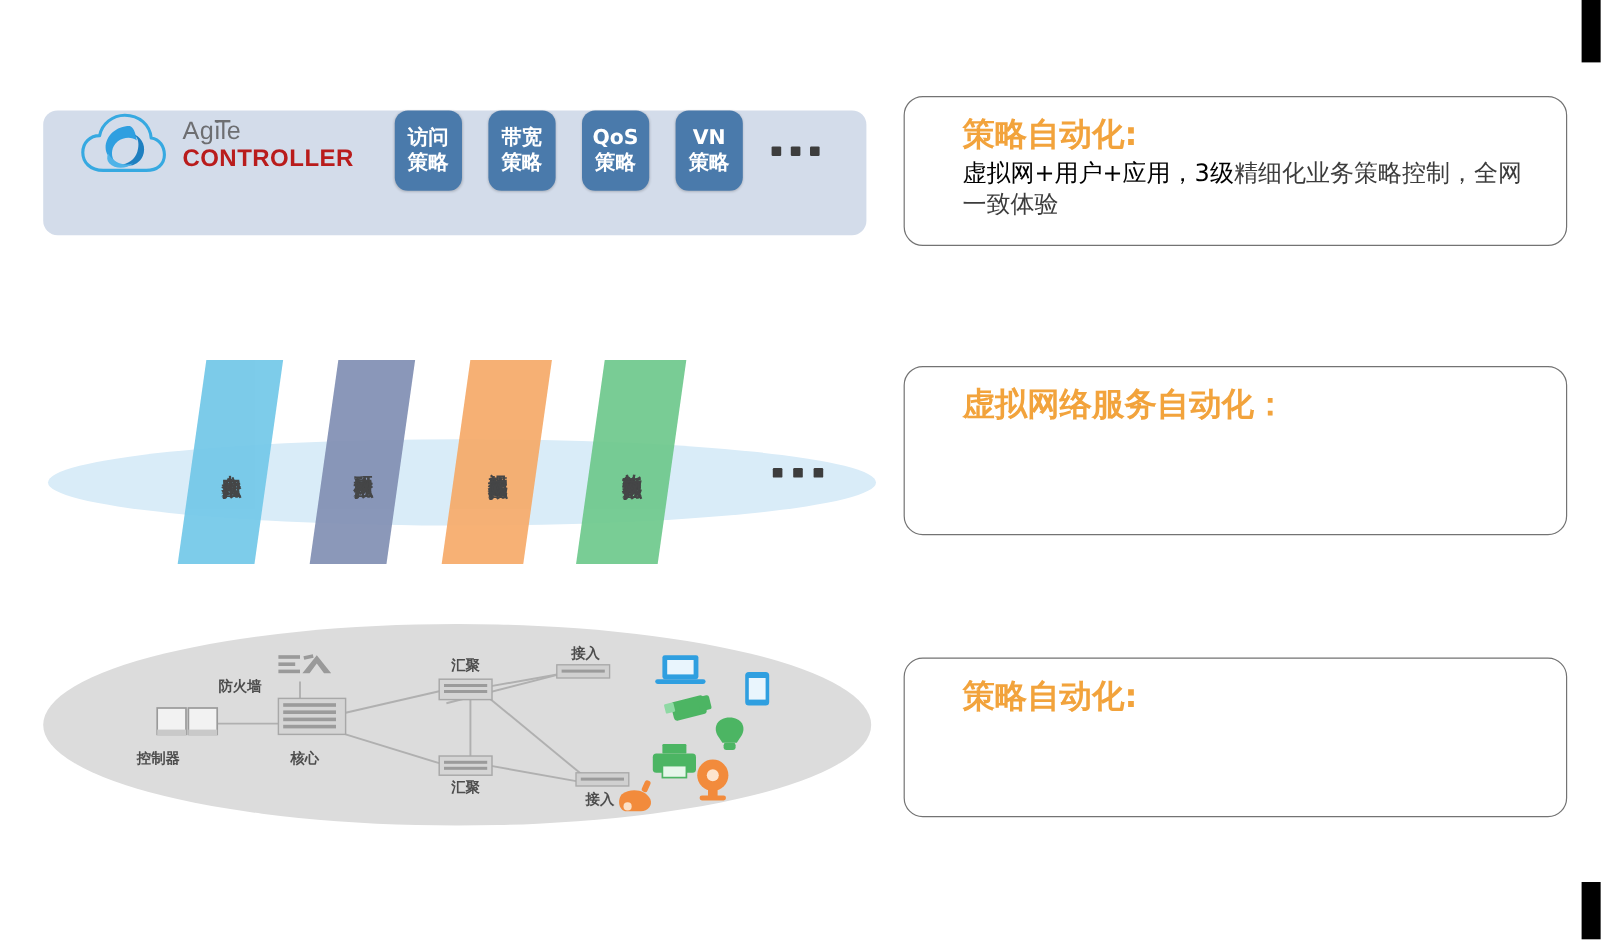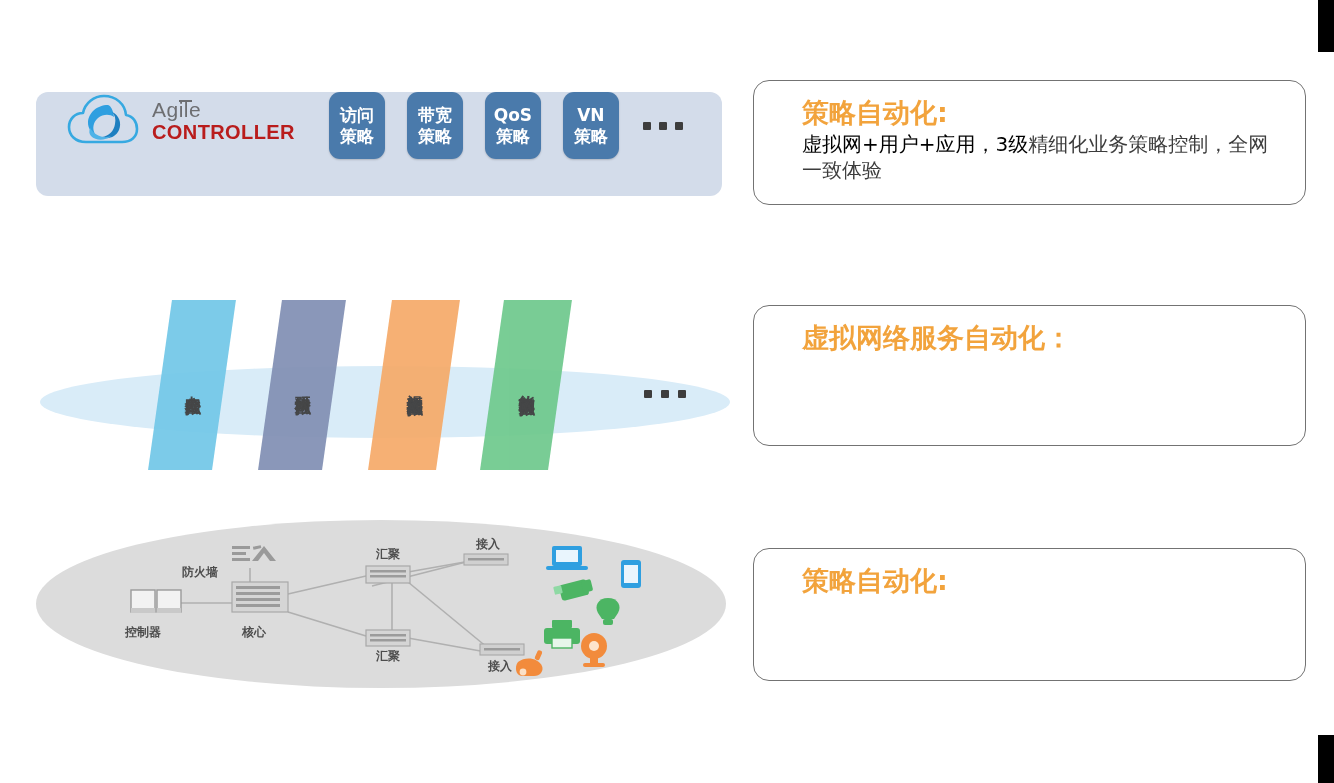--- a/index.html
+++ b/index.html
@@ -284,21 +284,21 @@
       </g>
 
       <g fill="#f28b3c">
         <path d="M482 142 C490 136 502 138 506 146 C508 151 504 156 498 156
                  L486 156 C480 156 478 147 482 142 Z"></path>
         <rect x="500" y="130" width="5" height="10" rx="2" transform="rotate(24 502 135)"></rect>
         <circle cx="487" cy="152" r="3.4" fill="#fbe0c6"></circle>
       </g>
     </svg>
 
-    <span class="topo-label" style="left:89px;top:104px;">控制器</span>
+    <span class="topo-label" style="left:78px;top:104px;">控制器</span>
     <span class="topo-label" style="left:146px;top:44px;font-family:Liberation Mono, monospace;">防火墙</span>
     <span class="topo-label" style="left:206px;top:104px;">核心</span>
     <span class="topo-label" style="left:340px;top:26px;">汇聚</span>
     <span class="topo-label" style="left:340px;top:128px;">汇聚</span>
     <span class="topo-label" style="left:440px;top:16px;">接入</span>
     <span class="topo-label" style="left:452px;top:138px;">接入</span>
   </div>
 
   <div class="card card1">
     <div class="card-inner">

